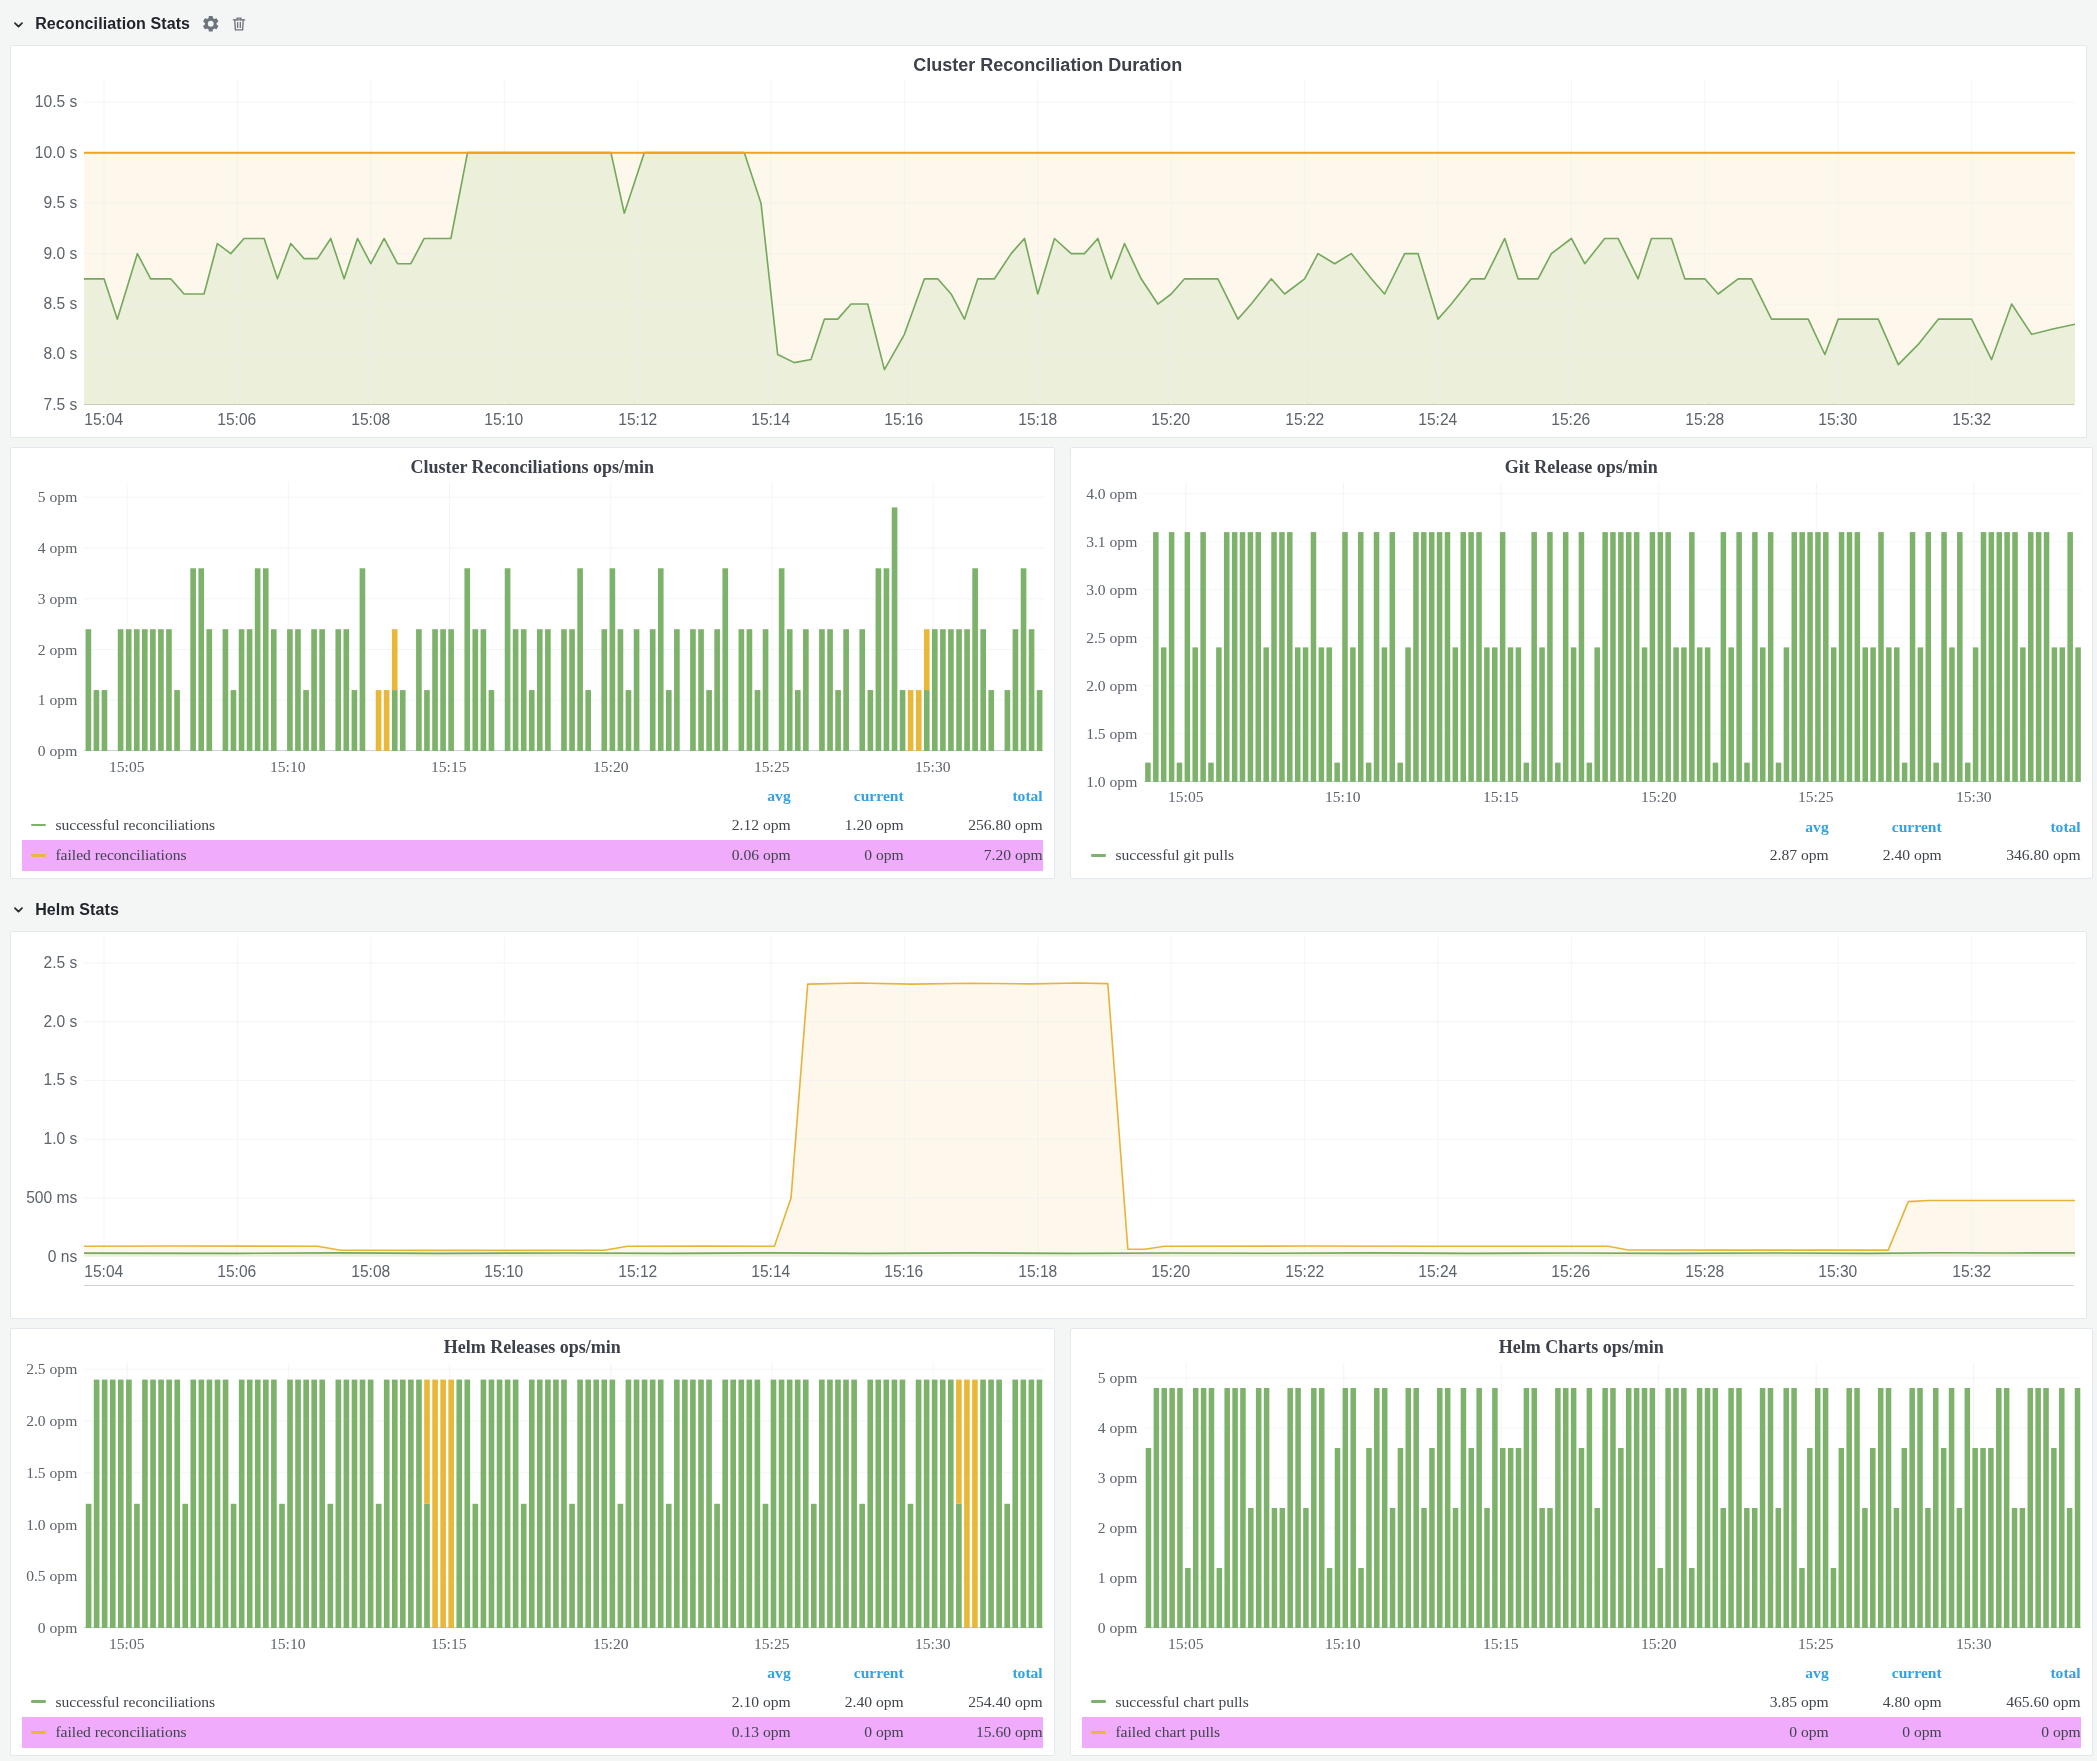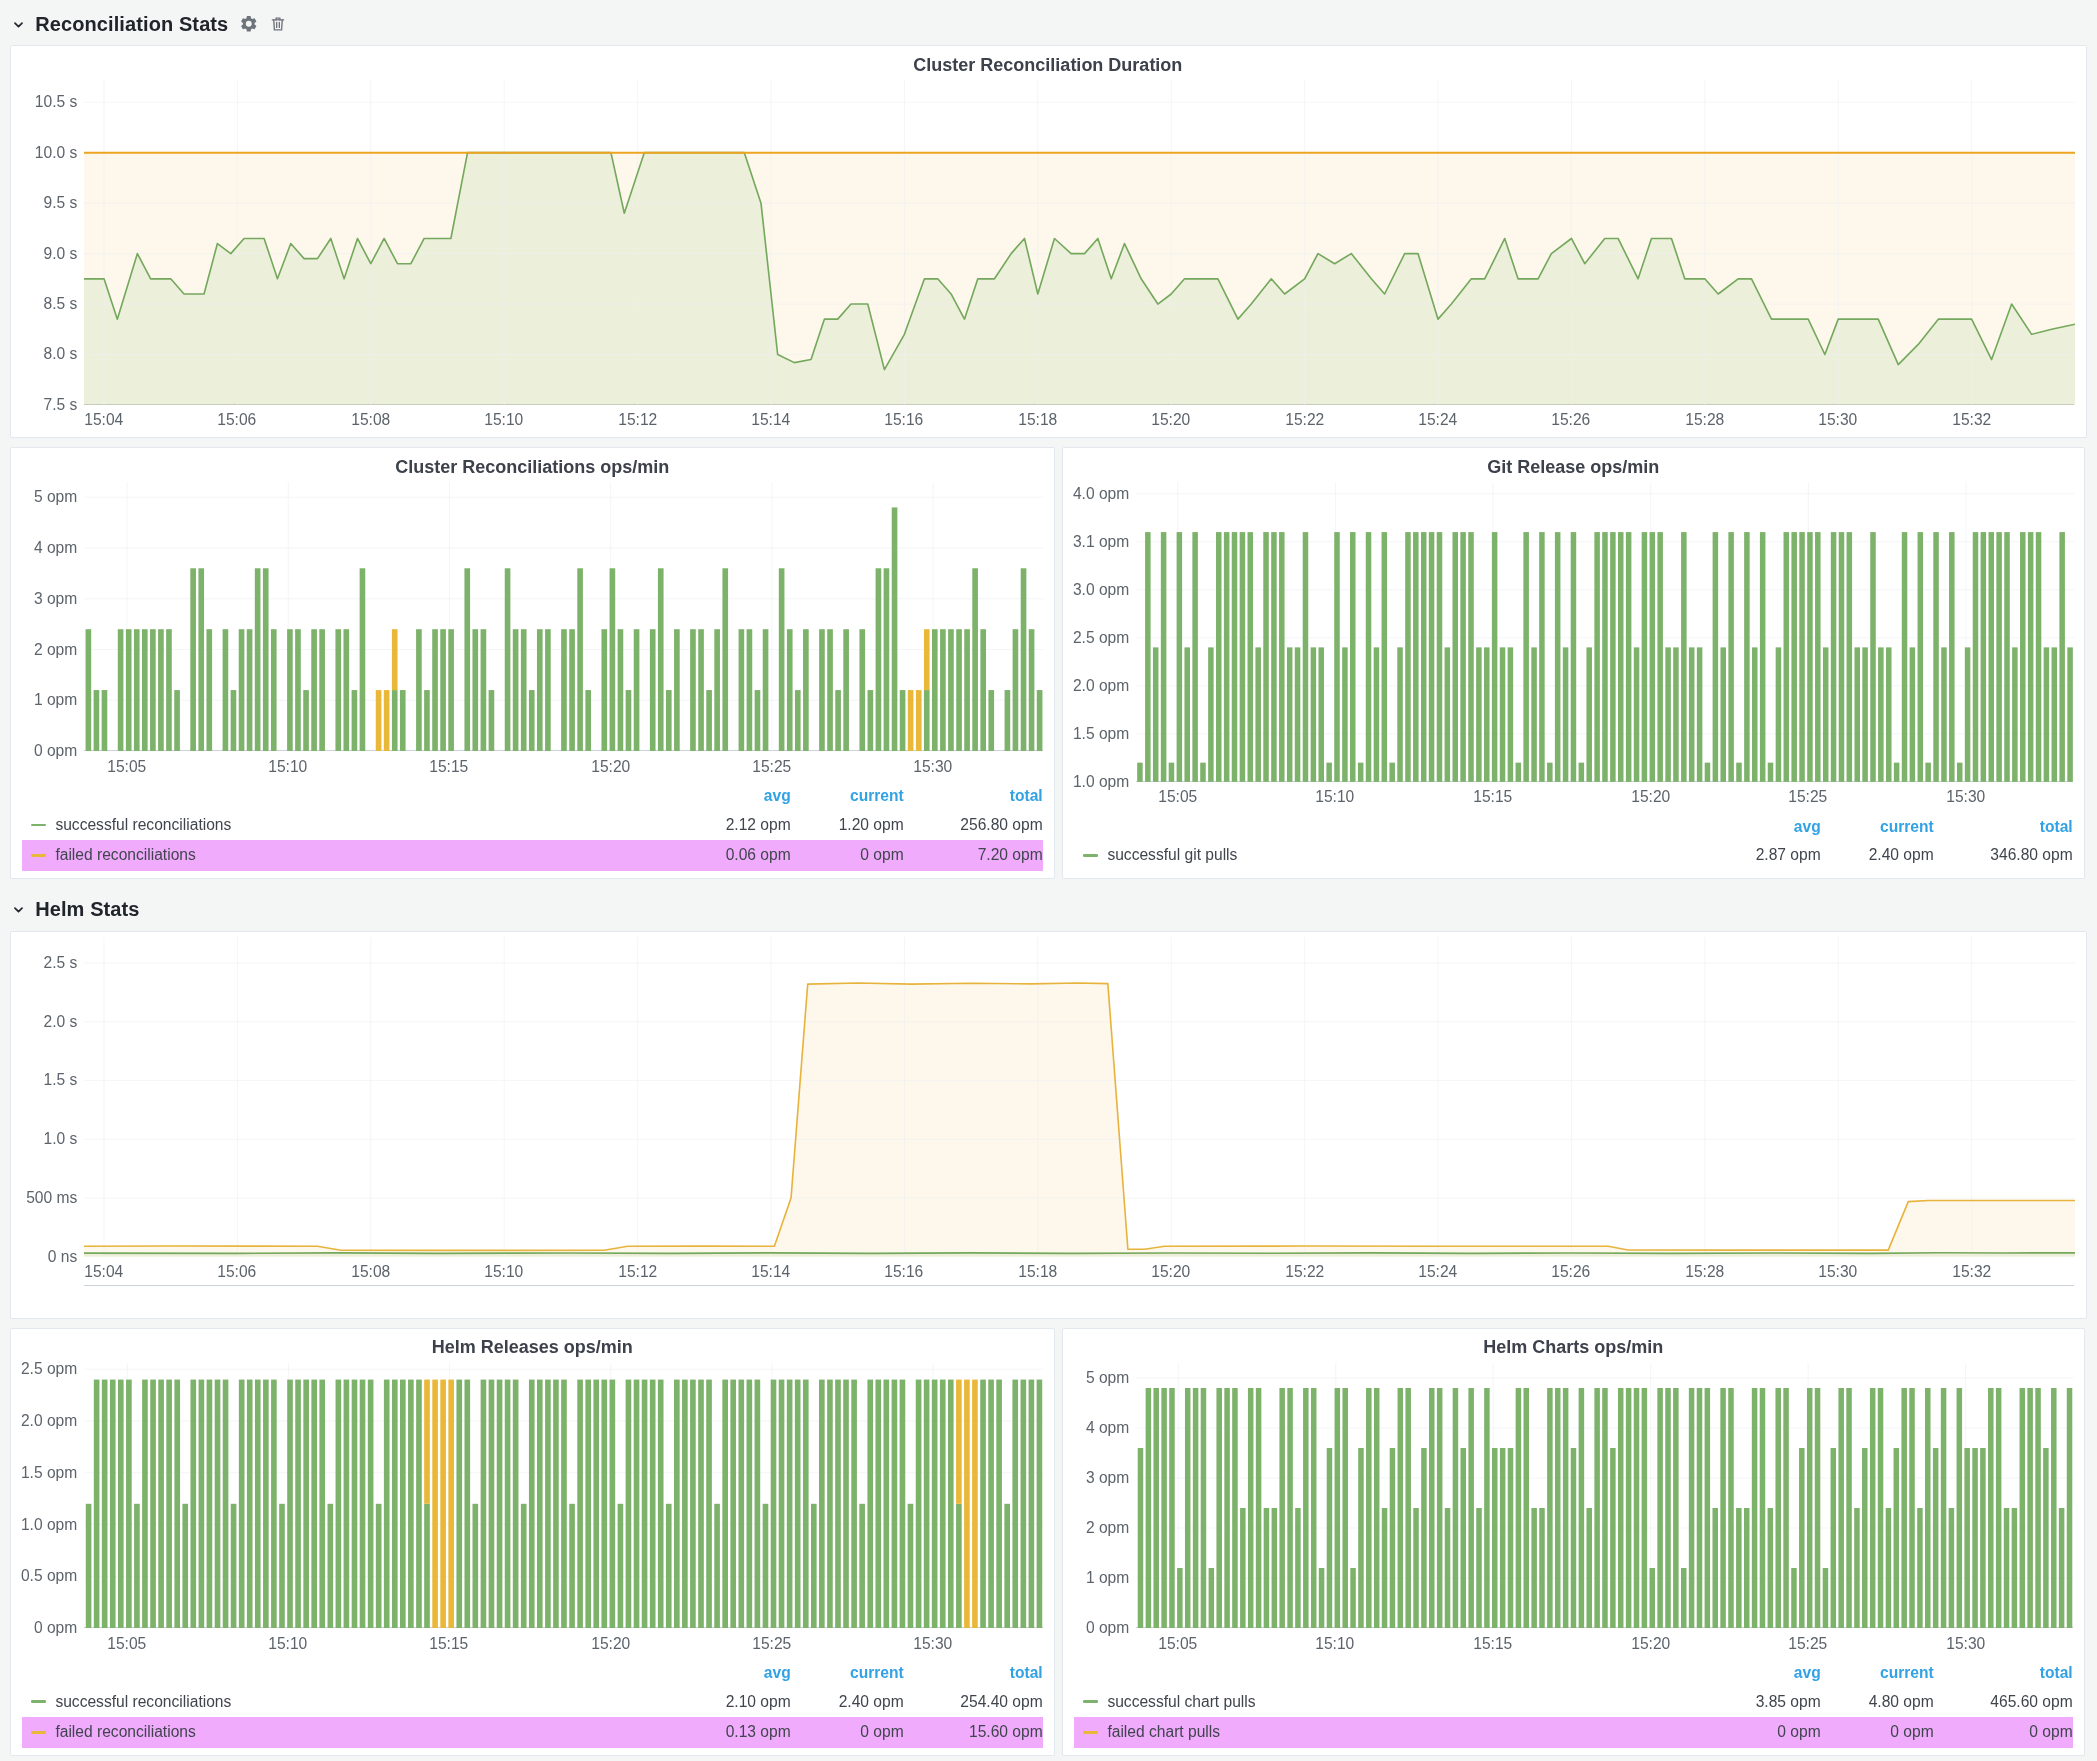--- a/index.html
+++ b/index.html
@@ -4,21 +4,21 @@
 <style>
   html,body{margin:0;padding:0;}
   body{
     width:2097px;height:1761px;overflow:hidden;
     background:#f4f5f5;
     font-family:"Liberation Sans", sans-serif;
     color:#3e434b;
   }
   .page{padding:6.5px 10.4px 0 10.4px;}
   .section-header{display:flex;align-items:center;height:35px;margin-bottom:3.9px;gap:10.4px;}
-  .section-title{font-size:20px;font-weight:700;color:#20242b;letter-spacing:0.1px;}
+  .section-title{font-size:16px;font-weight:700;color:#20242b;letter-spacing:0.1px;}
   .hdr-icon{display:flex;align-items:center;justify-content:center;cursor:pointer;}
   .chev{margin-right:-2.6px;}
   .panel{background:#ffffff;border:0.6px solid #e3e8ee;border-radius:1.9px;
     display:flex;flex-direction:column;box-sizing:border-box;width:100%;height:100%;
     padding:5.2px 11.7px 2.6px 10.4px;}
   .panel-title{flex:none;text-align:center;font-size:18px;font-weight:600;color:#3c414b;height:28.5px;line-height:26px;cursor:pointer;}
   .chart-area{flex:1 1 auto;display:flex;min-height:0;}
   .ylabels{flex:none;width:62px;position:relative;margin-bottom:30px;}
   .ylabel{position:absolute;right:6.5px;transform:translateY(-50%);font-size:15.6px;color:#5c636b;white-space:nowrap;}
   .plot{flex:1 1 auto;position:relative;margin-bottom:30px;border-bottom:0.6px solid #ccd2da;}
@@ -29,21 +29,21 @@
   .legend-header .col{font-size:15.6px;font-weight:700;color:#33a2e5;text-align:right;cursor:pointer;}
   .legend-row{display:flex;align-items:center;height:30.5px;padding-left:9px;cursor:pointer;}
   .legend-row.highlight{background:#f0abfc;}
   .leg-marker{flex:none;width:15.6px;height:2.6px;border-radius:1.3px;margin-right:9px;}
   .leg-label{flex:1 1 auto;font-size:15.6px;color:#40454d;text-align:left;}
   .legend .col-avg{width:110px;}
   .legend .col-current{width:113px;}
   .legend .col-total{width:139px;}
   .legend-row .col{font-size:15.6px;color:#40454d;text-align:right;}
   #slot-p1{height:393px;margin-bottom:9px;}
-  .row-duo{display:grid;grid-template-columns:1045px 1023px;gap:7px;}
+  .row-duo{display:grid;grid-template-columns:1045px 1023px;gap:15px;font-family:Liberation Serif, serif;}
   #row2{height:432px;margin-bottom:13px;}
   #slot-p4{height:388px;margin-bottom:9px;}
   #row4{height:428px;}
   .helm-header{margin-top:1.3px;}
 </style>
 </head>
 <body>
 
 <div class="page">
 

